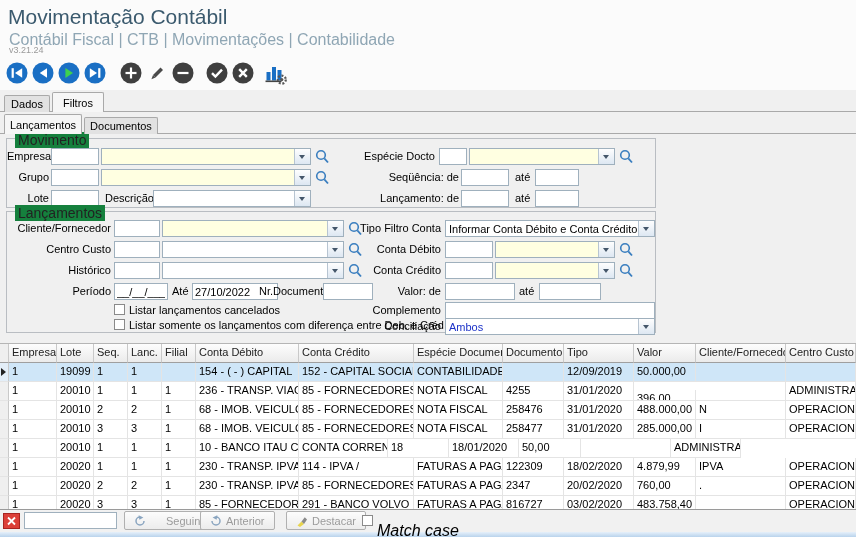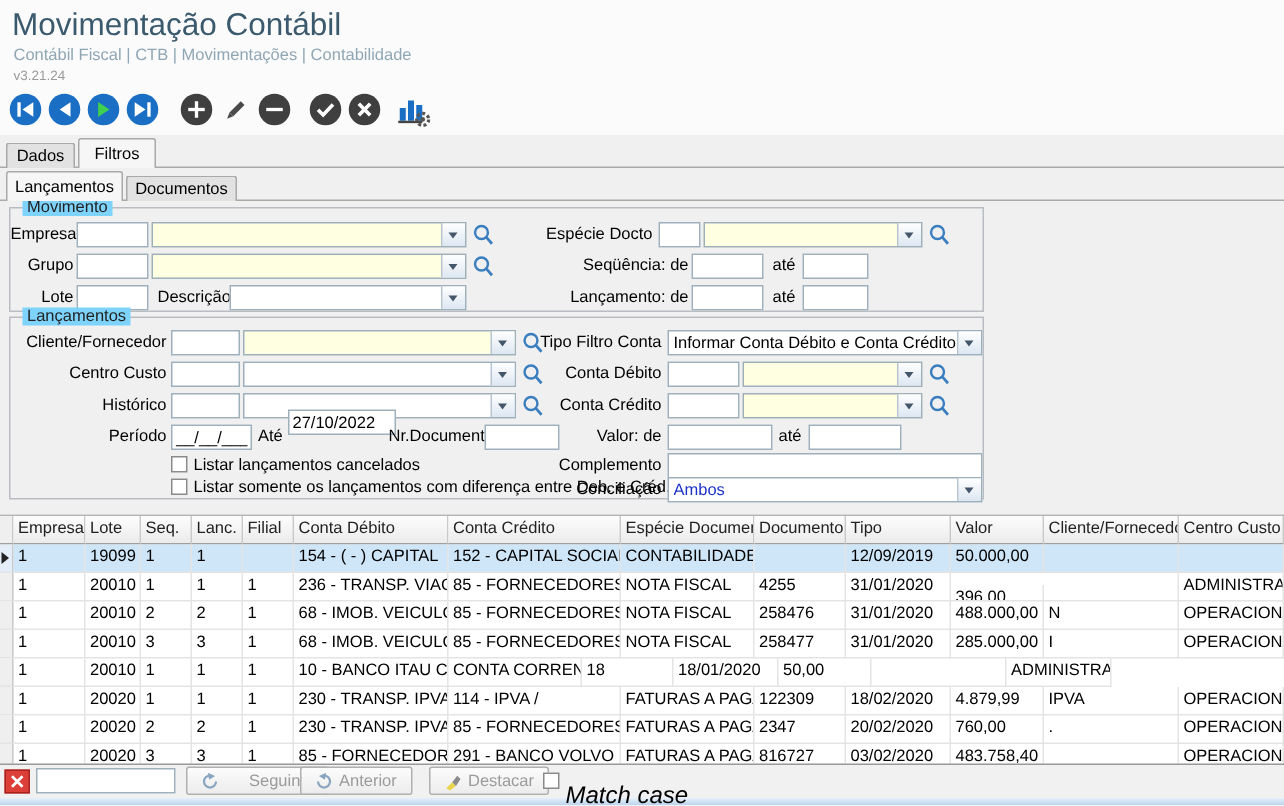--- a/index.html
+++ b/index.html
@@ -1,28 +1,28 @@
 <!DOCTYPE html>
 <html><head>
 <meta charset="utf-8">
 <style>
   html,body{margin:0;padding:0;background:#ffffff;}
   .window{position:relative;width:856px;height:537px;background:#f0f0f0;overflow:hidden;
           font-family:"Liberation Sans",sans-serif;font-size:11px;color:#000;}
   .hdr{position:absolute;left:0;top:0;width:856px;height:90px;background:#fbfbfb;}
   .title{position:absolute;left:8px;top:5px;font-size:21px;color:#3b5a6e;}
-  .crumb{position:absolute;left:9px;top:31px;font-size:11px;color:#8fa6b4;}
+  .crumb{position:absolute;left:9px;top:31px;font-size:16px;color:#8fa6b4;}
   .ver{position:absolute;left:9px;top:45px;font-size:9px;color:#9a9a9a;}
   .tbtn{position:absolute;top:61px;width:24px;height:24px;cursor:pointer;}
   .tabline{position:absolute;left:0;width:856px;border-bottom:1px solid #a9a9a9;box-sizing:border-box;}
   .tab{position:absolute;box-sizing:border-box;border:1px solid #a9a9a9;border-bottom:none;
        text-align:center;background:#e2e2e2;z-index:2;border-radius:2px 2px 0 0;}
   .tab.active{background:#f6f6f6;z-index:3;}
   .group{position:absolute;border:1px solid #b9bdc2;box-sizing:border-box;}
-  .legend{position:absolute;top:-7px;left:8px;background:#7dd3fc;padding:0 3px;font-size:11px;color:#222;}
+  .legend{position:absolute;top:-7px;left:8px;background:#15803d;padding:0 3px;font-size:14px;color:#222;}
   .lbl{position:absolute;height:13px;line-height:13px;white-space:nowrap;font-size:11px;}
   .lbl.r{text-align:right;}
   .fld{position:absolute;box-sizing:border-box;height:17px;border:1px solid #9fb0bd;background:#fff;
        font-family:"Liberation Sans",sans-serif;font-size:11px;padding:0 2px;outline:none;}
   .combo{position:absolute;box-sizing:border-box;height:17px;border:1px solid #9fb0bd;background:#fff;}
   .combo.yellow{background:#ffffe1;}
   .cval{position:absolute;left:3px;top:2px;right:16px;white-space:nowrap;overflow:hidden;}
   .cval.blue{color:#1c32c8;}
   .carr{position:absolute;right:0;top:0;bottom:0;width:15px;background:linear-gradient(#fefefe,#dde7f2);
         border-left:1px solid #b7c4d1;}
@@ -259,21 +259,21 @@
         <span class="carr"></span>
       </div>
     <span class="mag" style="left:612px;top:51px;"><svg width="14" height="15">
           <circle cx="6" cy="6" r="4.3" fill="none" stroke="#3a7ebf" stroke-width="1.6"></circle>
           <line x1="9.3" y1="9.3" x2="13" y2="13.5" stroke="#3a7ebf" stroke-width="1.8"></line>
         </svg></span>
 
     <span class="lbl r" style="left:0;top:73px;width:104px;">Período</span>
     <input class="fld" style="left: 107px; top: 71px; width: 54px;" value="__/__/____">
     <span class="lbl" style="left:165px;top:73px;">Até</span>
-    <input class="fld" style="left: 185px; top: 61px; width: 72px;" value="27/10/2022">
+    <input class="fld" style="left: 185px; top: 71px; width: 86px;" value="27/10/2022">
     <span class="lbl" style="left:252px;top:73px;">Nr.Documento</span>
     <input class="fld" style="left: 316px; top: 71px; width: 50px;">
 
     <span class="lbl r" style="left:330px;top:73px;width:104px;">Valor: de</span>
     <input class="fld" style="left: 438px; top: 71px; width: 70px;">
     <span class="lbl" style="left:512px;top:73px;">até</span>
     <input class="fld" style="left: 532px; top: 71px; width: 62px;">
 
     <span class="cb" style="left:107px;top:92px;"></span>
     <span class="lbl" style="left:122px;top:92px;">Listar lançamentos cancelados</span>

